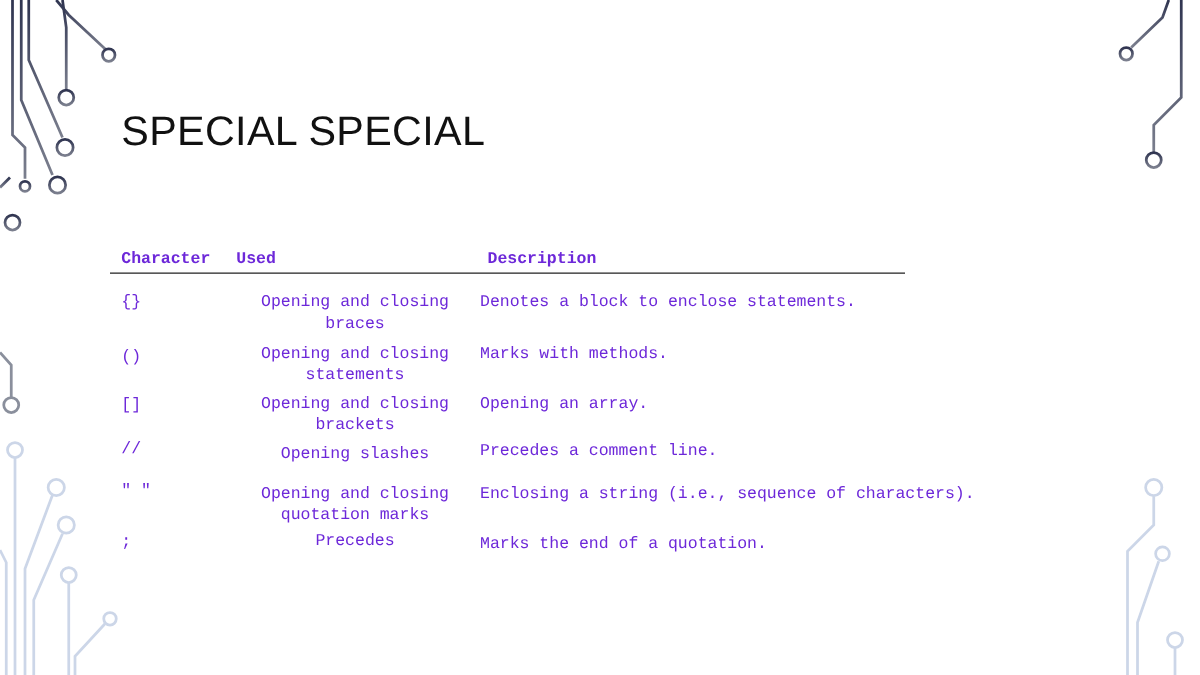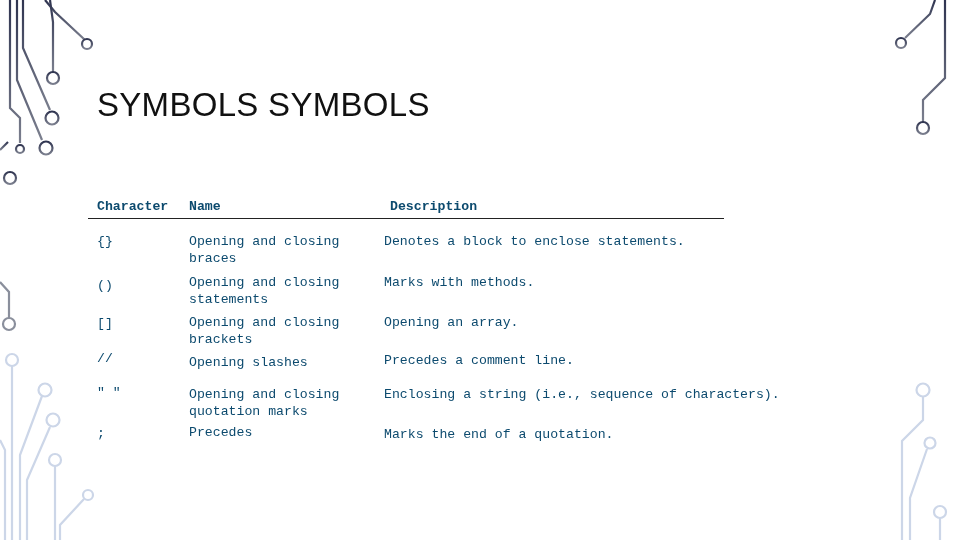--- a/index.html
+++ b/index.html
@@ -8,30 +8,30 @@
       background: #ffffff;
     }
     .deco { position: absolute; left: 0; top: 0; width: 960px; height: 540px; pointer-events: none; }
     .title {
       position: absolute; left: 97px; top: 86px;
       font-family: "Liberation Sans", sans-serif;
       font-size: 33px; color: #111; letter-spacing: 0.3px; margin: 0; font-weight: normal;
     }
     .table {
       position: absolute; left: 88px; top: 196px; width: 760px;
-      font-family: "Liberation Mono", monospace; font-size: 13.2px; color: #0c4a6e;
+      font-family: "Liberation Mono", monospace; font-size: 13.2px; color: #6d28d9;
     }
     .hdr {
       position: relative; height: 22px; border-bottom: 1px solid #222; width: 636px;
       font-weight: bold;
     }
     .hdr span { position: absolute; top: 3px; }
     .row { position: absolute; left: 0; width: 760px; line-height: 17px; }
     .c1 { position: absolute; left: 9px; }
-    .c2 { position: absolute; left: 101px; width: 190px; }
+    .c2 { position: absolute; left: 101px; width: 190px; text-align: center; }
     .c3 { position: absolute; left: 296px; white-space: nowrap; text-align: center; }
   </style>
 </head>
 <body>
 
 <svg class="deco" viewBox="0 0 960 540" xmlns="http://www.w3.org/2000/svg" fill="none" stroke-width="2.2">
   <defs>
     <linearGradient id="gDark" x1="0" y1="0" x2="0" y2="1">
       <stop offset="0" stop-color="#2f3450"></stop>
       <stop offset="1" stop-color="#7b7f8e"></stop>
@@ -83,26 +83,26 @@
   <g stroke="#ccd6e8">
     <circle cx="923" cy="390" r="6.5" fill="#fff"></circle>
     <path d="M923 397 L923 420 L902 441 L902 540"></path>
     <circle cx="930" cy="443" r="5.5" fill="#fff"></circle>
     <path d="M927 449 L910 498 L910 540"></path>
     <circle cx="940" cy="512" r="6" fill="#fff"></circle>
     <path d="M940 518 L940 540"></path>
   </g>
 </svg>
 
-<h1 class="title">SYMBOLS SYMBOLS</h1>
+<h1 class="title">SPECIAL SPECIAL</h1>
 
 <div class="table">
   <div class="hdr">
     <span style="left:9px">Character</span>
-    <span style="left:101px">Name</span>
+    <span style="left:101px">Used</span>
     <span style="left:302px">Description</span>
   </div>
 
   <div class="row" style="top:37px">
     <span class="c1">{}</span>
     <span class="c2">Opening and closing braces</span>
     <span class="c3">Denotes a block to enclose statements.</span>
   </div>
   <div class="row" style="top:78px">
     <span class="c1" style="top:3px">()</span>

